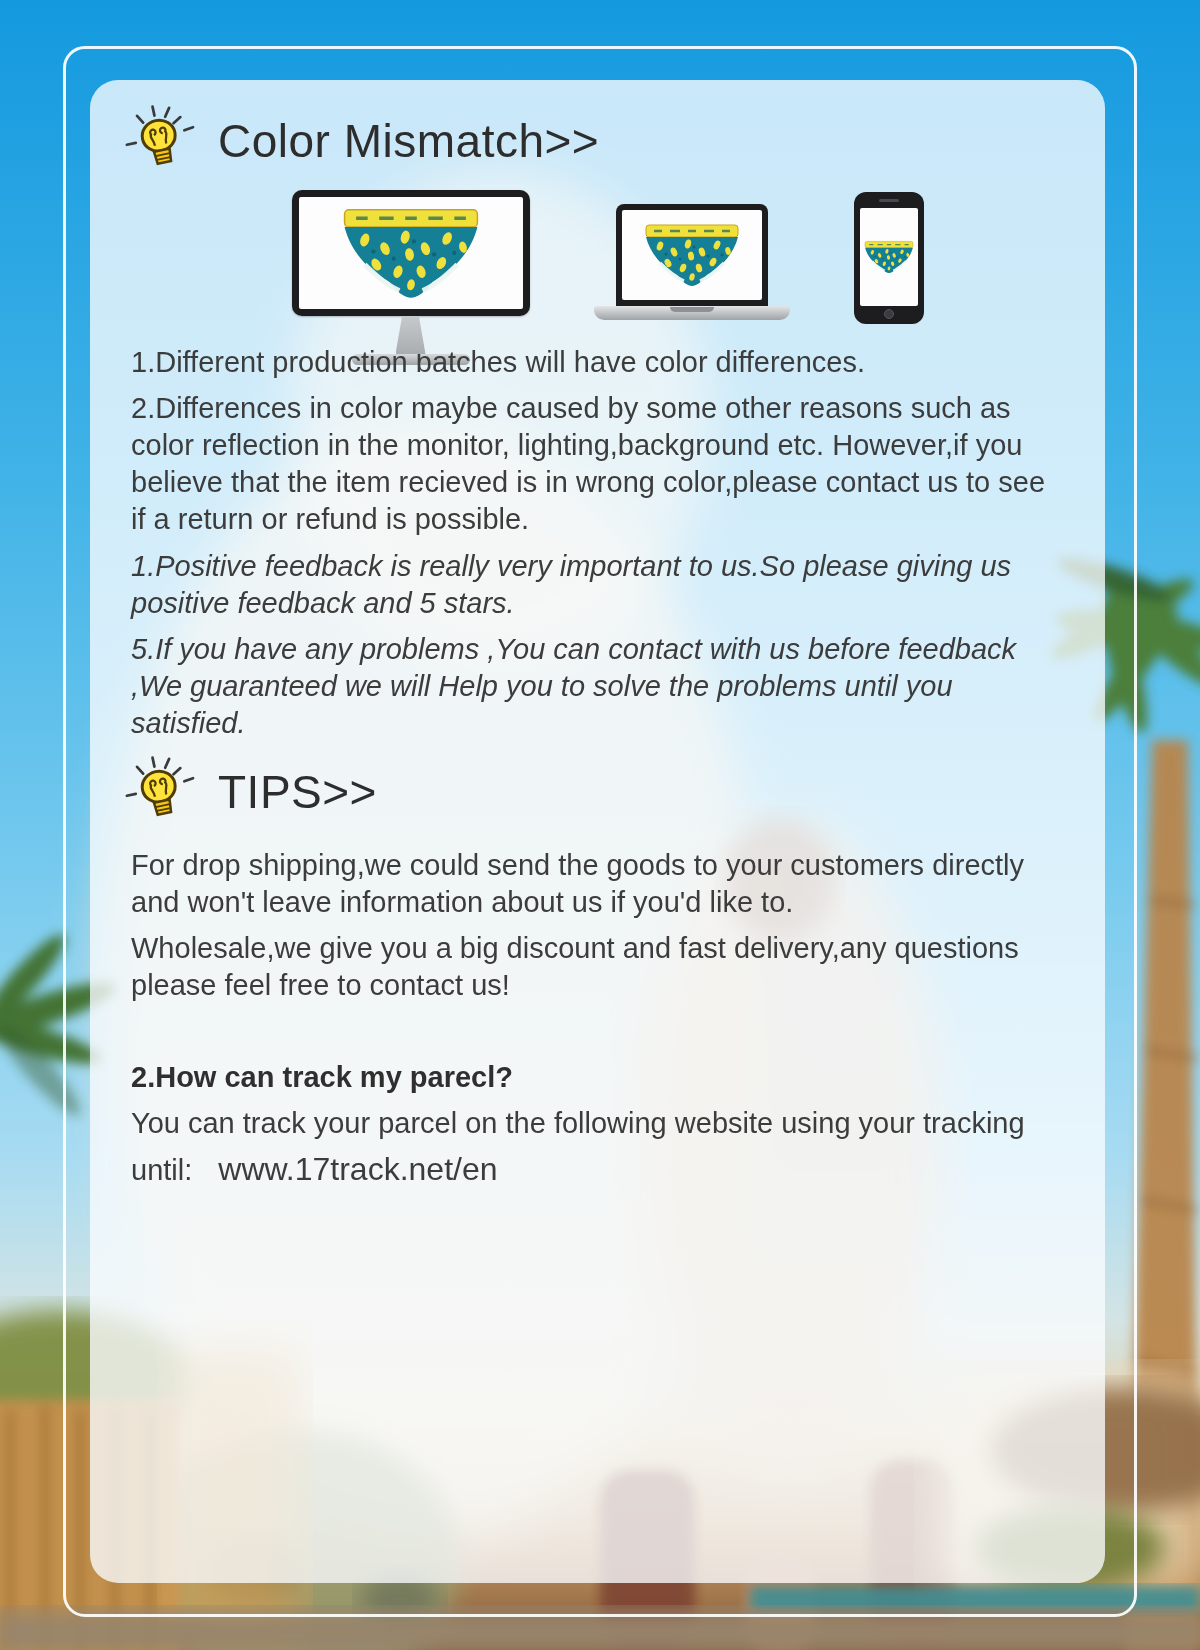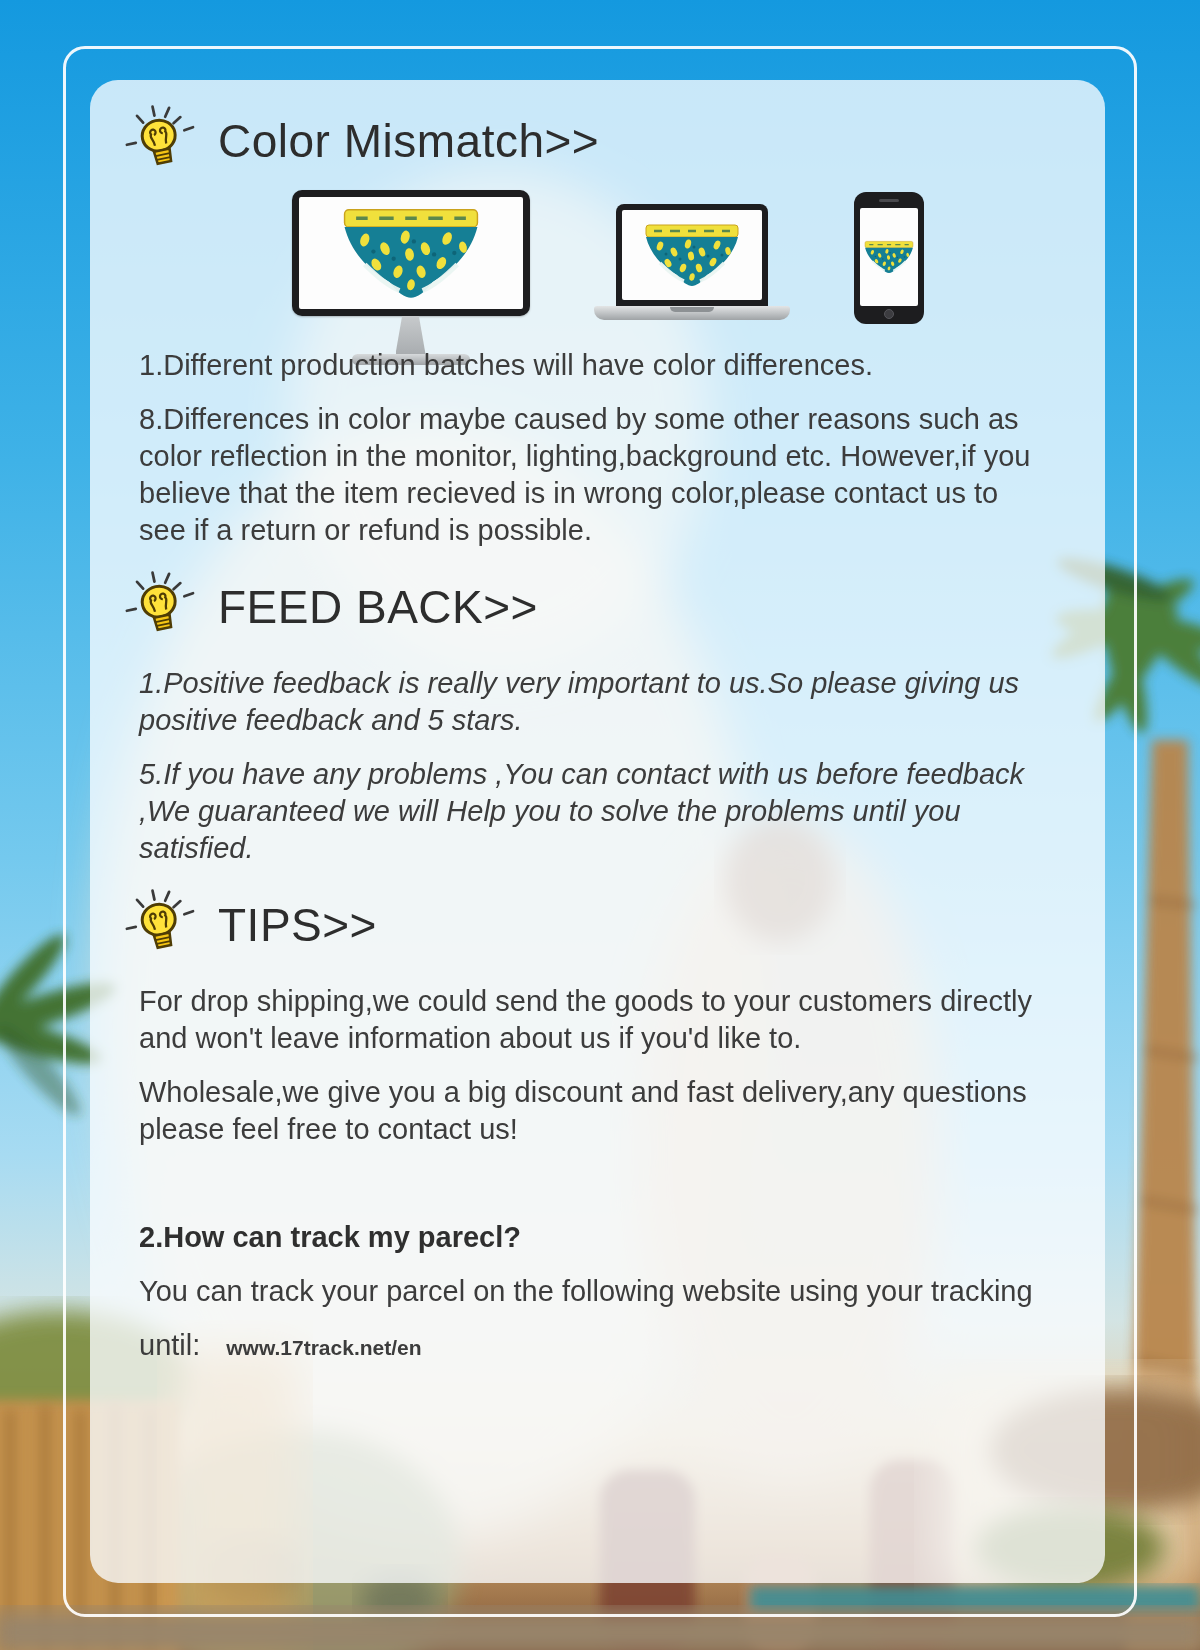--- a/index.html
+++ b/index.html
@@ -41,29 +41,29 @@
   .laptop .base::after{content:"";position:absolute;left:50%;top:1px;width:44px;height:5px;
       transform:translateX(-50%);background:#8d9194;border-radius:0 0 5px 5px;}
   .phone{width:70px;height:132px;background:var(--device-dark);border-radius:12px;
       padding:16px 6px 18px;position:relative;margin-top:2px;}
   .phone .speaker{position:absolute;top:7px;left:50%;transform:translateX(-50%);
       width:20px;height:3px;border-radius:2px;background:#4a4a4e;}
   .phone .home{position:absolute;bottom:5px;left:50%;transform:translateX(-50%);
       width:10px;height:10px;border-radius:50%;background:#3c3c40;border:1px solid #55555a;}
   .body-text{font-size:29px;line-height:37px;color:var(--body-text);
       width:945px;margin-left:4px;}
-  .body-text p{margin:17px;}
+  .body-text p{margin:9px;}
   section.block{margin-top:0;}
   .sec-gap-2{margin-top:62px;}
   .sec-gap-3{margin-top:56px;}
   .after-heading{margin-top:10px;font-style:italic;}
   .tips-body{margin-top:14px;}
   b,.bold{font-weight:bold;color:#2f2f2f;}
   .spacer{height:37px;}
-  .url{font-weight:bold;font-size:21px;}
+  .url{font-weight:normal;font-size:32px;}
   .num-label{margin-right:26px;}
 </style>
 </head>
 <body>
 
 <div class="stage">
 
   <svg class="bg" width="1200" height="1650" viewBox="0 0 1200 1650">
     <defs>
       <linearGradient id="sky" x1="0" y1="0" x2="0" y2="1">
@@ -222,31 +222,25 @@
             <svg width="52" height="38" viewBox="0 0 100 72">
                 <use href="#undies"></use>
               </svg>
           </div>
           <div class="home"></div>
         </div>
       </div>
 
       <div class="body-text">
         <p>1.Different production batches will have color differences.</p>
-        <p>8.Differences in color maybe caused by some other reasons such as color reflection in the monitor, lighting,background etc. However,if you believe that the item recieved is in wrong color,please contact us to see if a return or refund is possible.</p>
+        <p>2.Differences in color maybe caused by some other reasons such as color reflection in the monitor, lighting,background etc. However,if you believe that the item recieved is in wrong color,please contact us to see if a return or refund is possible.</p>
       </div>
     </section>
 
     <section class="block sec-gap-2">
-      <div class="heading-row">
-        <svg class="bulb" viewBox="0 0 72 72">
-            <use href="#bulbicon"></use>
-          </svg>
-        <h2 class="sec">FEED BACK&gt;&gt;</h2>
-      </div>
       <div class="body-text after-heading">
         <p>1.Positive feedback is really very important to us.So please giving us positive feedback and 5 stars.</p>
         <p>5.If you have any problems ,You can contact with us before feedback ,We guaranteed we will Help you to solve the problems until you satisfied.</p>
       </div>
     </section>
 
     <section class="block sec-gap-3">
       <div class="heading-row">
         <svg class="bulb" viewBox="0 0 72 72">
             <use href="#bulbicon"></use>

